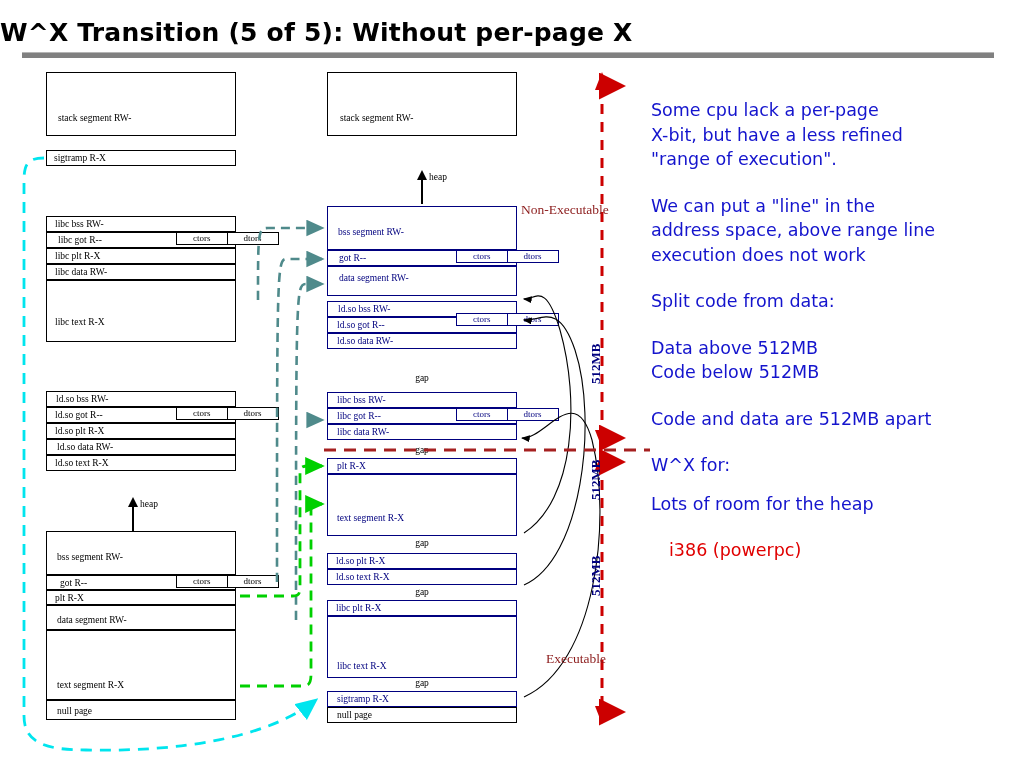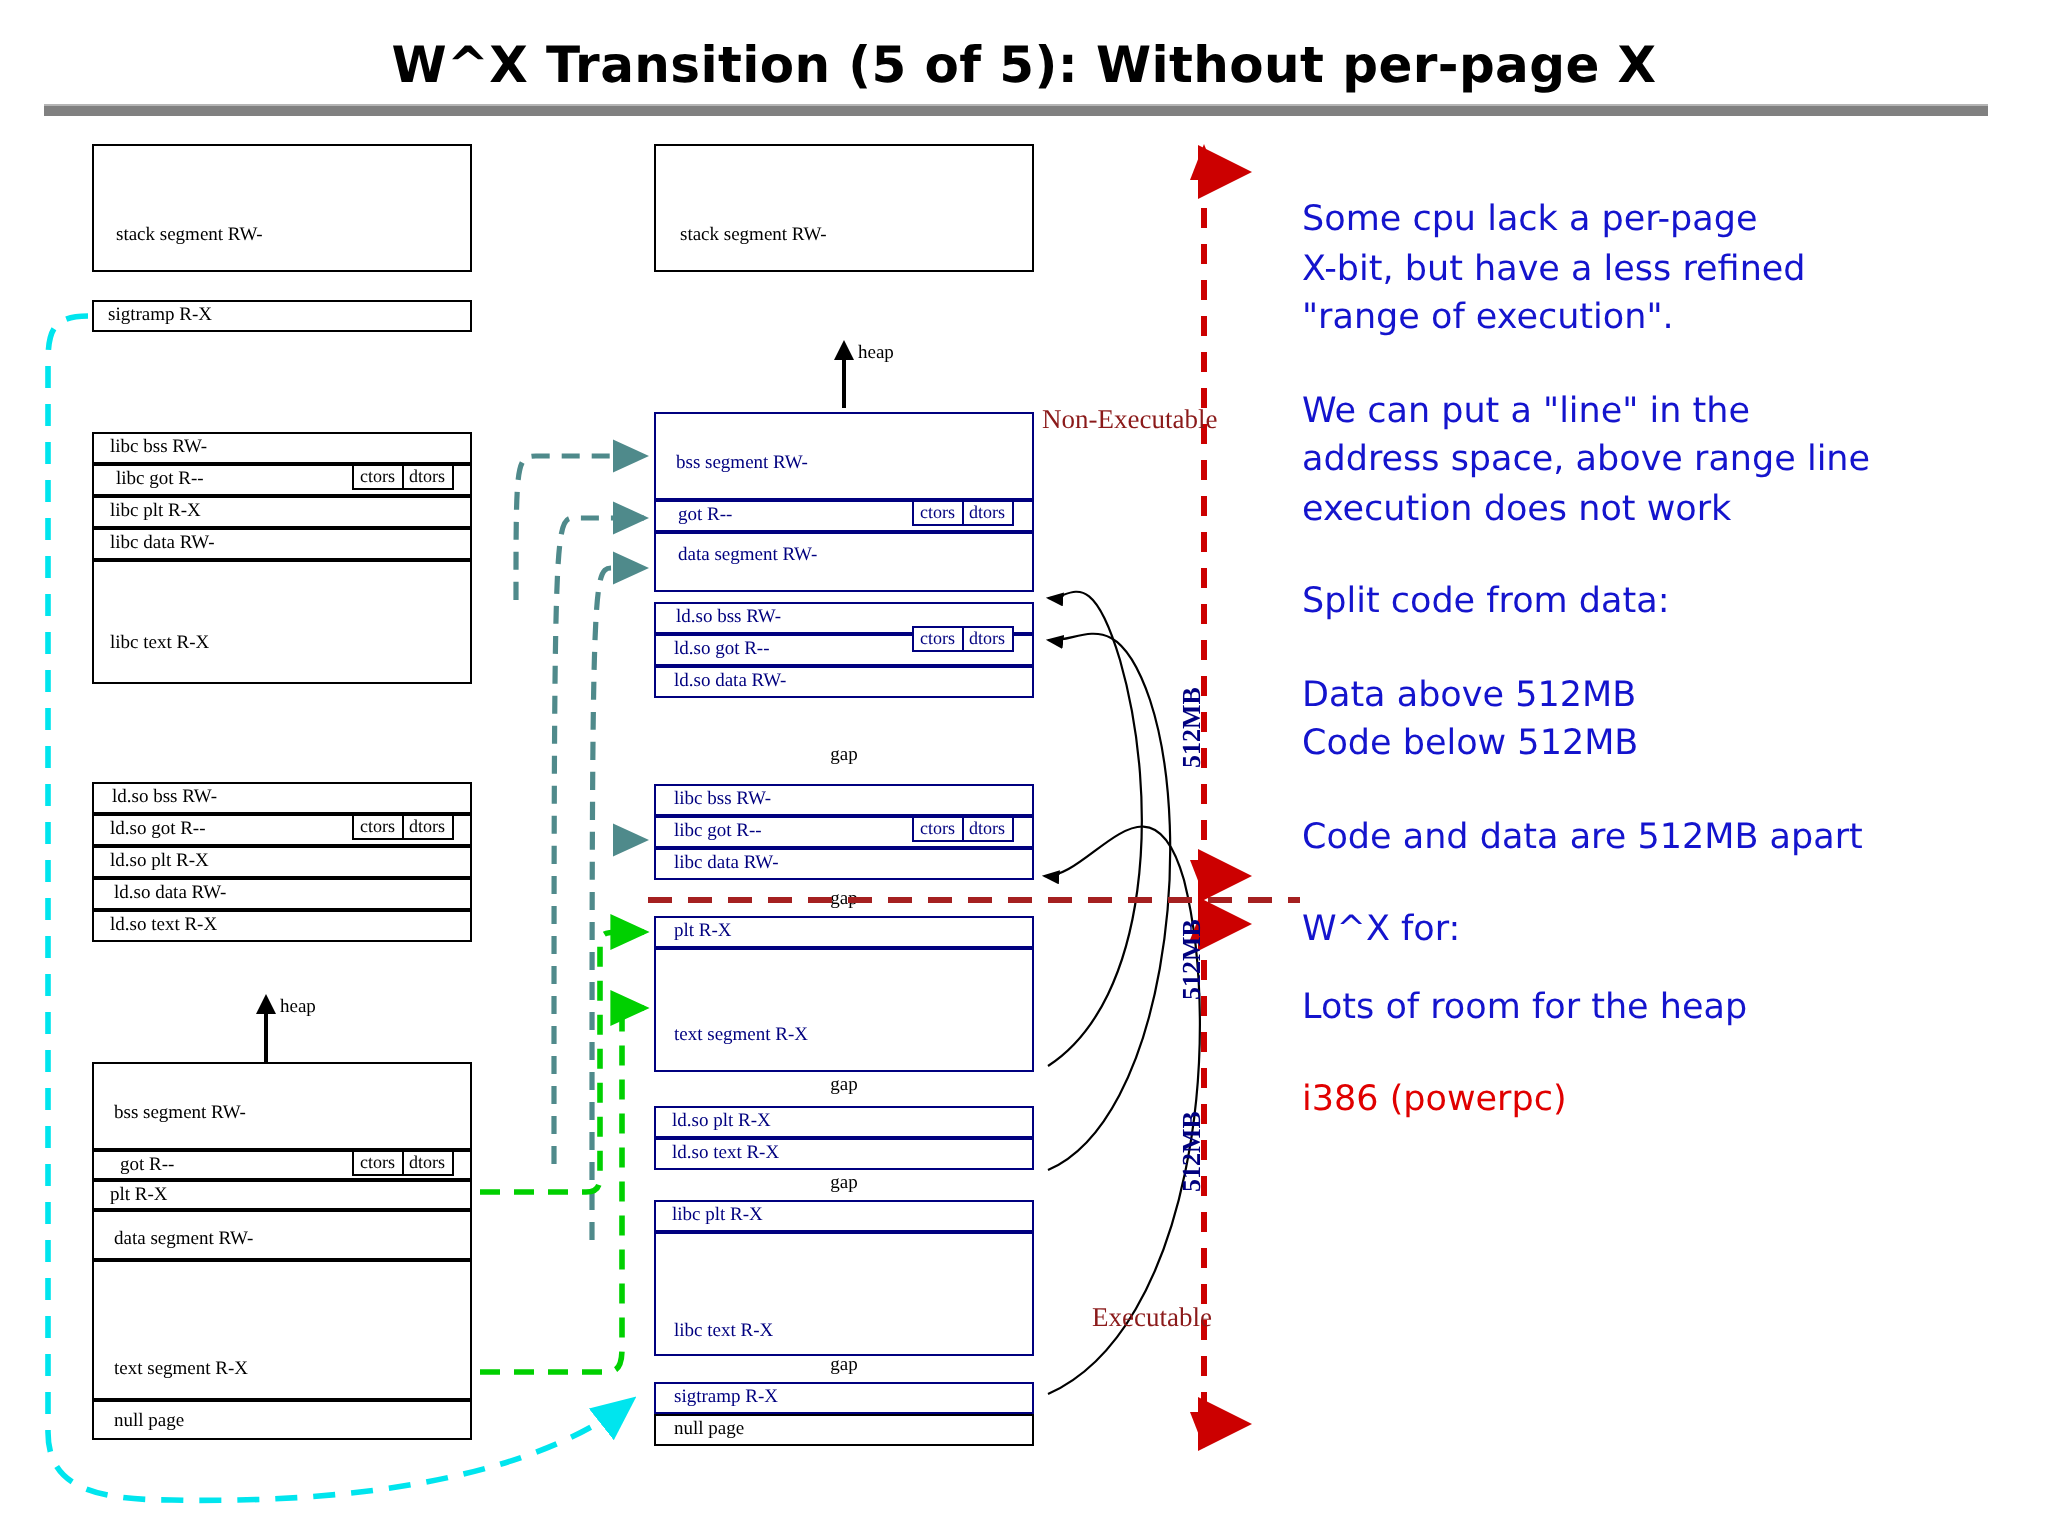--- a/index.html
+++ b/index.html
@@ -4,21 +4,21 @@
 <style>
   html,body{margin:0;padding:0;}
   body{
     width:1024px;height:768px;background:#ffffff;position:relative;overflow:hidden;
     font-family:"Liberation Serif", serif;
   }
   #stage{position:absolute;left:0;top:0;width:1024px;height:768px;}
 
   
   .title{
-    position:absolute;left:0;top:18px;width:1024px;text-align:center;
+    position:absolute;left:0;top:18px;width:1024px;text-align:left;
     font-family:"DejaVu Sans", sans-serif;font-weight:bold;font-size:25px;
     color:#000;letter-spacing:.2px;
   }
   .title-rule{
     position:absolute;left:22px;top:52px;width:972px;height:5px;
     background:#808080;border-top:1px solid #b5b5b5;
   }
 
   
   .grp{position:absolute;}
@@ -34,21 +34,21 @@
   }
   .lbl.n{color:#00007f;}
 
   .cd{
     position:absolute;box-sizing:border-box;height:13px;
     display:flex;align-items:stretch;
   }
   .cd>span{
     box-sizing:border-box;border:1px solid #000;margin-left:-1px;
     font-family:"Liberation Serif", serif;font-size:9px;color:#000;
-    padding:0 3px;line-height:11px;background:#fff;
+    padding:0 16px;line-height:11px;background:#fff;
   }
   .cd.n>span{border-color:#00007f;color:#00007f;}
 
   .gap{
     position:absolute;text-align:center;
     font-family:"Liberation Serif", serif;font-size:9.5px;color:#000;
   }
 
   .heapwrap{position:absolute;}
   .heapwrap .shaft{position:absolute;left:4px;top:8px;width:2px;height:26px;background:#000;}
@@ -60,21 +60,21 @@
     position:absolute;left:12px;top:2px;font-family:"Liberation Serif", serif;font-size:9.5px;color:#000;
   }
 
   
   .prose{
     position:absolute;left:651px;top:98px;width:372px;
     font-family:"DejaVu Sans", sans-serif;font-size:17.5px;line-height:24.5px;
     color:#1414cd;font-weight:500;
   }
   .prose p{margin:0 0 22px 0;}
-  .prose .cpu{color:#e00000;}
+  .prose .cpu{color:#e00000;margin-left:18px;}
 
   .vlabel{
     position:absolute;color:#00007f;font-family:"Liberation Serif", serif;
     font-size:13px;font-weight:bold;letter-spacing:0px;white-space:nowrap;
     transform-origin:0 0;
   }
   .execlbl{
     position:absolute;color:#8b1a1a;font-family:"Liberation Serif", serif;
     font-size:13.5px;white-space:nowrap;
   }

